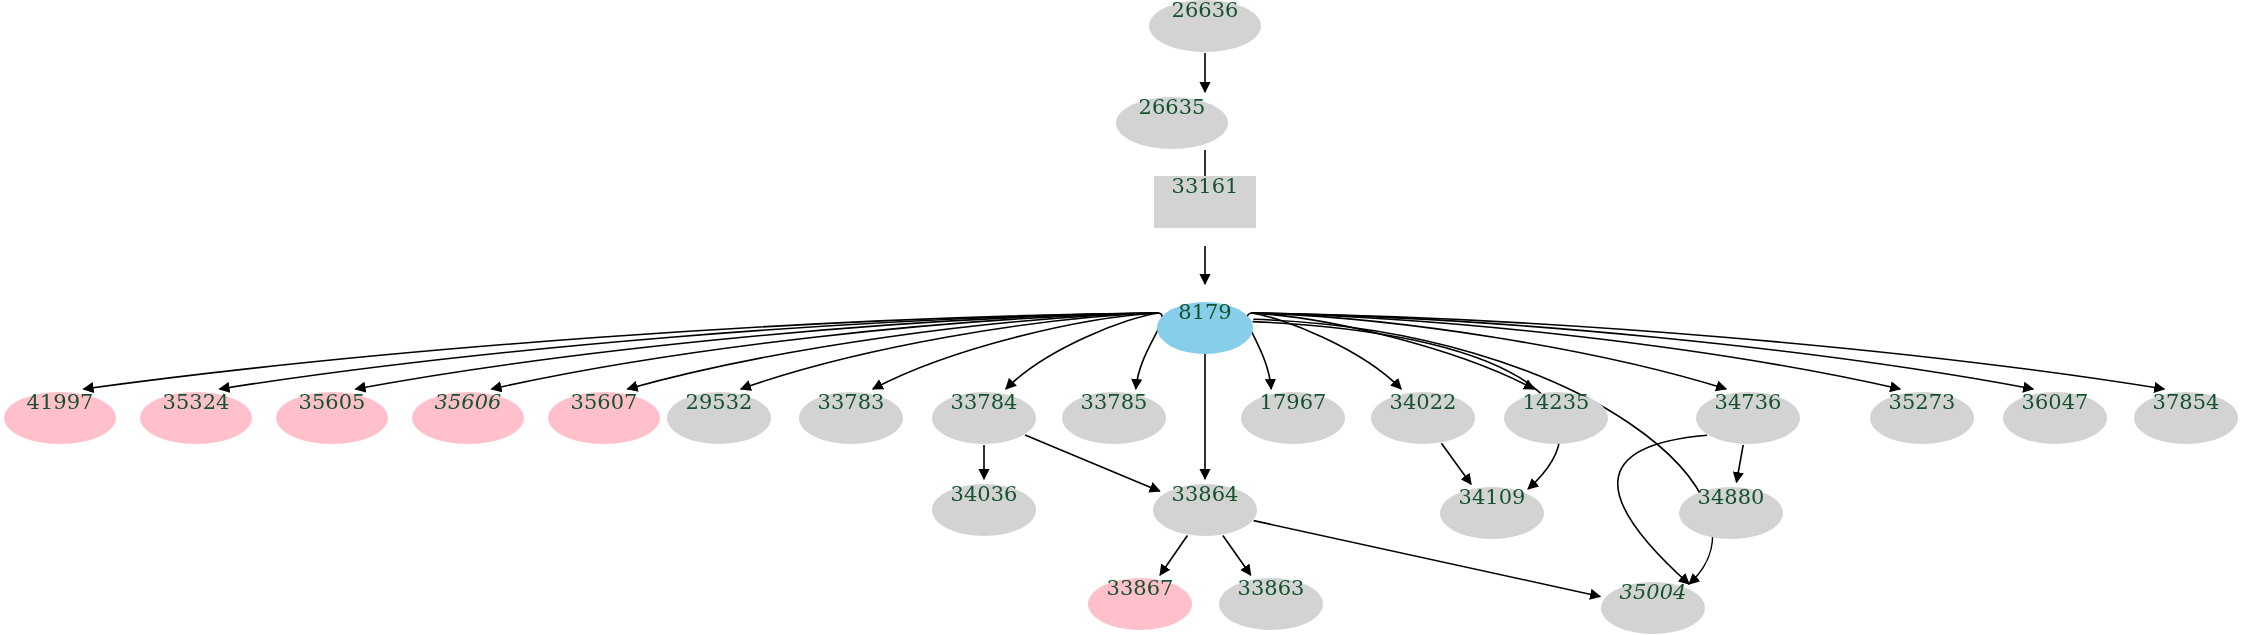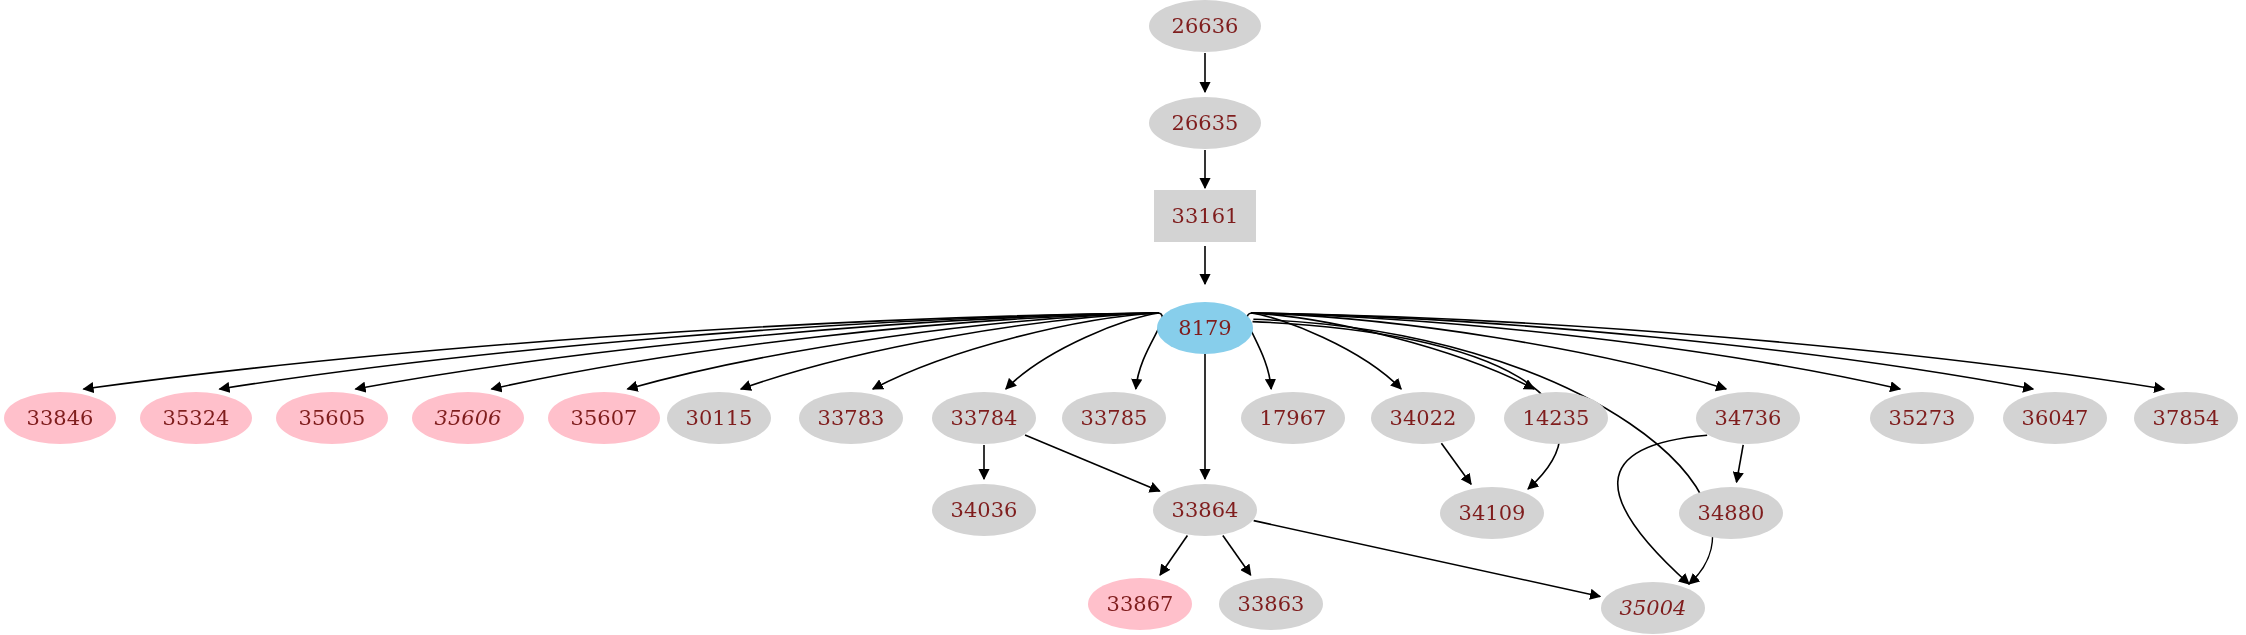--- a/index.html
+++ b/index.html
@@ -1,21 +1,21 @@
 <!DOCTYPE html>
 <html><head>
 <meta charset="utf-8">
 <style>
   html,body{margin:0;padding:0;background:#ffffff;}
   body{width:2246px;height:635px;font-family:"DejaVu Serif","Liberation Serif",serif;overflow:hidden;}
   #stage{position:relative;width:2246px;height:635px;background:#fff;}
   #edges{position:absolute;inset:0;width:2246px;height:635px;}
   .node{position:absolute;transform:translate(-50%,-50%);
-        display:flex;align-items:center;justify-content:center;
-        color:#7f1d1d;box-sizing:border-box;}
+        display:flex;align-items:flex-start;justify-content:center;
+        color:#14532d;box-sizing:border-box;}
   .node .lbl{font-size:21px;line-height:1;white-space:nowrap;
              font-family:"DejaVu Serif","Liberation Serif",serif;}
   .ellipse{border-radius:50%;}
   .box{border-radius:0;}
 </style>
 </head>
 <body>
 
 <div id="stage">
   <svg id="edges" viewBox="0 0 2246 635" xmlns="http://www.w3.org/2000/svg">
@@ -54,46 +54,46 @@
         <path d="M 1253.700097340383 520.6531462932088 L 1600.117366583724 596.4319239401897" fill="none" stroke="#000000" stroke-width="1.6" marker-end="url(#arrow)"></path>
         <path d="M 1441.391904906061 443.3221879141419 L 1471.0588025893517 484.1679166085278" fill="none" stroke="#000000" stroke-width="1.6" marker-end="url(#arrow)"></path>
         <path d="M 1743.1883731641494 444.8885029062244 L 1736.5212822984563 482.14577539098" fill="none" stroke="#000000" stroke-width="1.6" marker-end="url(#arrow)"></path>
         <path d="M 1707.1475287655126 435.20104051978416 C 1588.0893761157024 445.20104051978416, 1594.0312234658923 498.97918435607187, 1689.0312234658923 583.9791843560719" fill="none" stroke="#000000" stroke-width="1.6" marker-end="url(#arrow)"></path>
       </g>
   </svg>
   <div id="nodes">
       <div class="node ellipse" style="left: 1205px; top: 26px; width: 112px; height: 52px; background: rgb(211, 211, 211);">
         <span class="lbl">26636</span>
       </div>
-      <div class="node ellipse" style="left: 1205px; top: 123px; width: 112px; height: 52px; background: rgb(211, 211, 211);">
+      <div class="node ellipse" style="left: 1172px; top: 123px; width: 112px; height: 52px; background: rgb(211, 211, 211);">
         <span class="lbl">26635</span>
       </div>
-      <div class="node box" style="left: 1205px; top: 216px; width: 102px; height: 52px; background: rgb(211, 211, 211);">
+      <div class="node box" style="left: 1205px; top: 202px; width: 102px; height: 52px; background: rgb(211, 211, 211);">
         <span class="lbl">33161</span>
       </div>
       <div class="node ellipse" style="left: 1205px; top: 328px; width: 96px; height: 52px; background: rgb(135, 206, 235);">
         <span class="lbl">8179</span>
       </div>
       <div class="node ellipse" style="left: 60px; top: 418px; width: 112px; height: 52px; background: rgb(255, 192, 203);">
-        <span class="lbl">33846</span>
+        <span class="lbl">41997</span>
       </div>
       <div class="node ellipse" style="left: 196px; top: 418px; width: 112px; height: 52px; background: rgb(255, 192, 203);">
         <span class="lbl">35324</span>
       </div>
       <div class="node ellipse" style="left: 332px; top: 418px; width: 112px; height: 52px; background: rgb(255, 192, 203);">
         <span class="lbl">35605</span>
       </div>
       <div class="node ellipse" style="left: 468px; top: 418px; width: 112px; height: 52px; background: rgb(255, 192, 203); font-style: italic;">
         <span class="lbl">35606</span>
       </div>
       <div class="node ellipse" style="left: 604px; top: 418px; width: 112px; height: 52px; background: rgb(255, 192, 203);">
         <span class="lbl">35607</span>
       </div>
       <div class="node ellipse" style="left: 719px; top: 418px; width: 104px; height: 52px; background: rgb(211, 211, 211);">
-        <span class="lbl">30115</span>
+        <span class="lbl">29532</span>
       </div>
       <div class="node ellipse" style="left: 851px; top: 418px; width: 104px; height: 52px; background: rgb(211, 211, 211);">
         <span class="lbl">33783</span>
       </div>
       <div class="node ellipse" style="left: 984px; top: 418px; width: 104px; height: 52px; background: rgb(211, 211, 211);">
         <span class="lbl">33784</span>
       </div>
       <div class="node ellipse" style="left: 1114px; top: 418px; width: 104px; height: 52px; background: rgb(211, 211, 211);">
         <span class="lbl">33785</span>
       </div>

